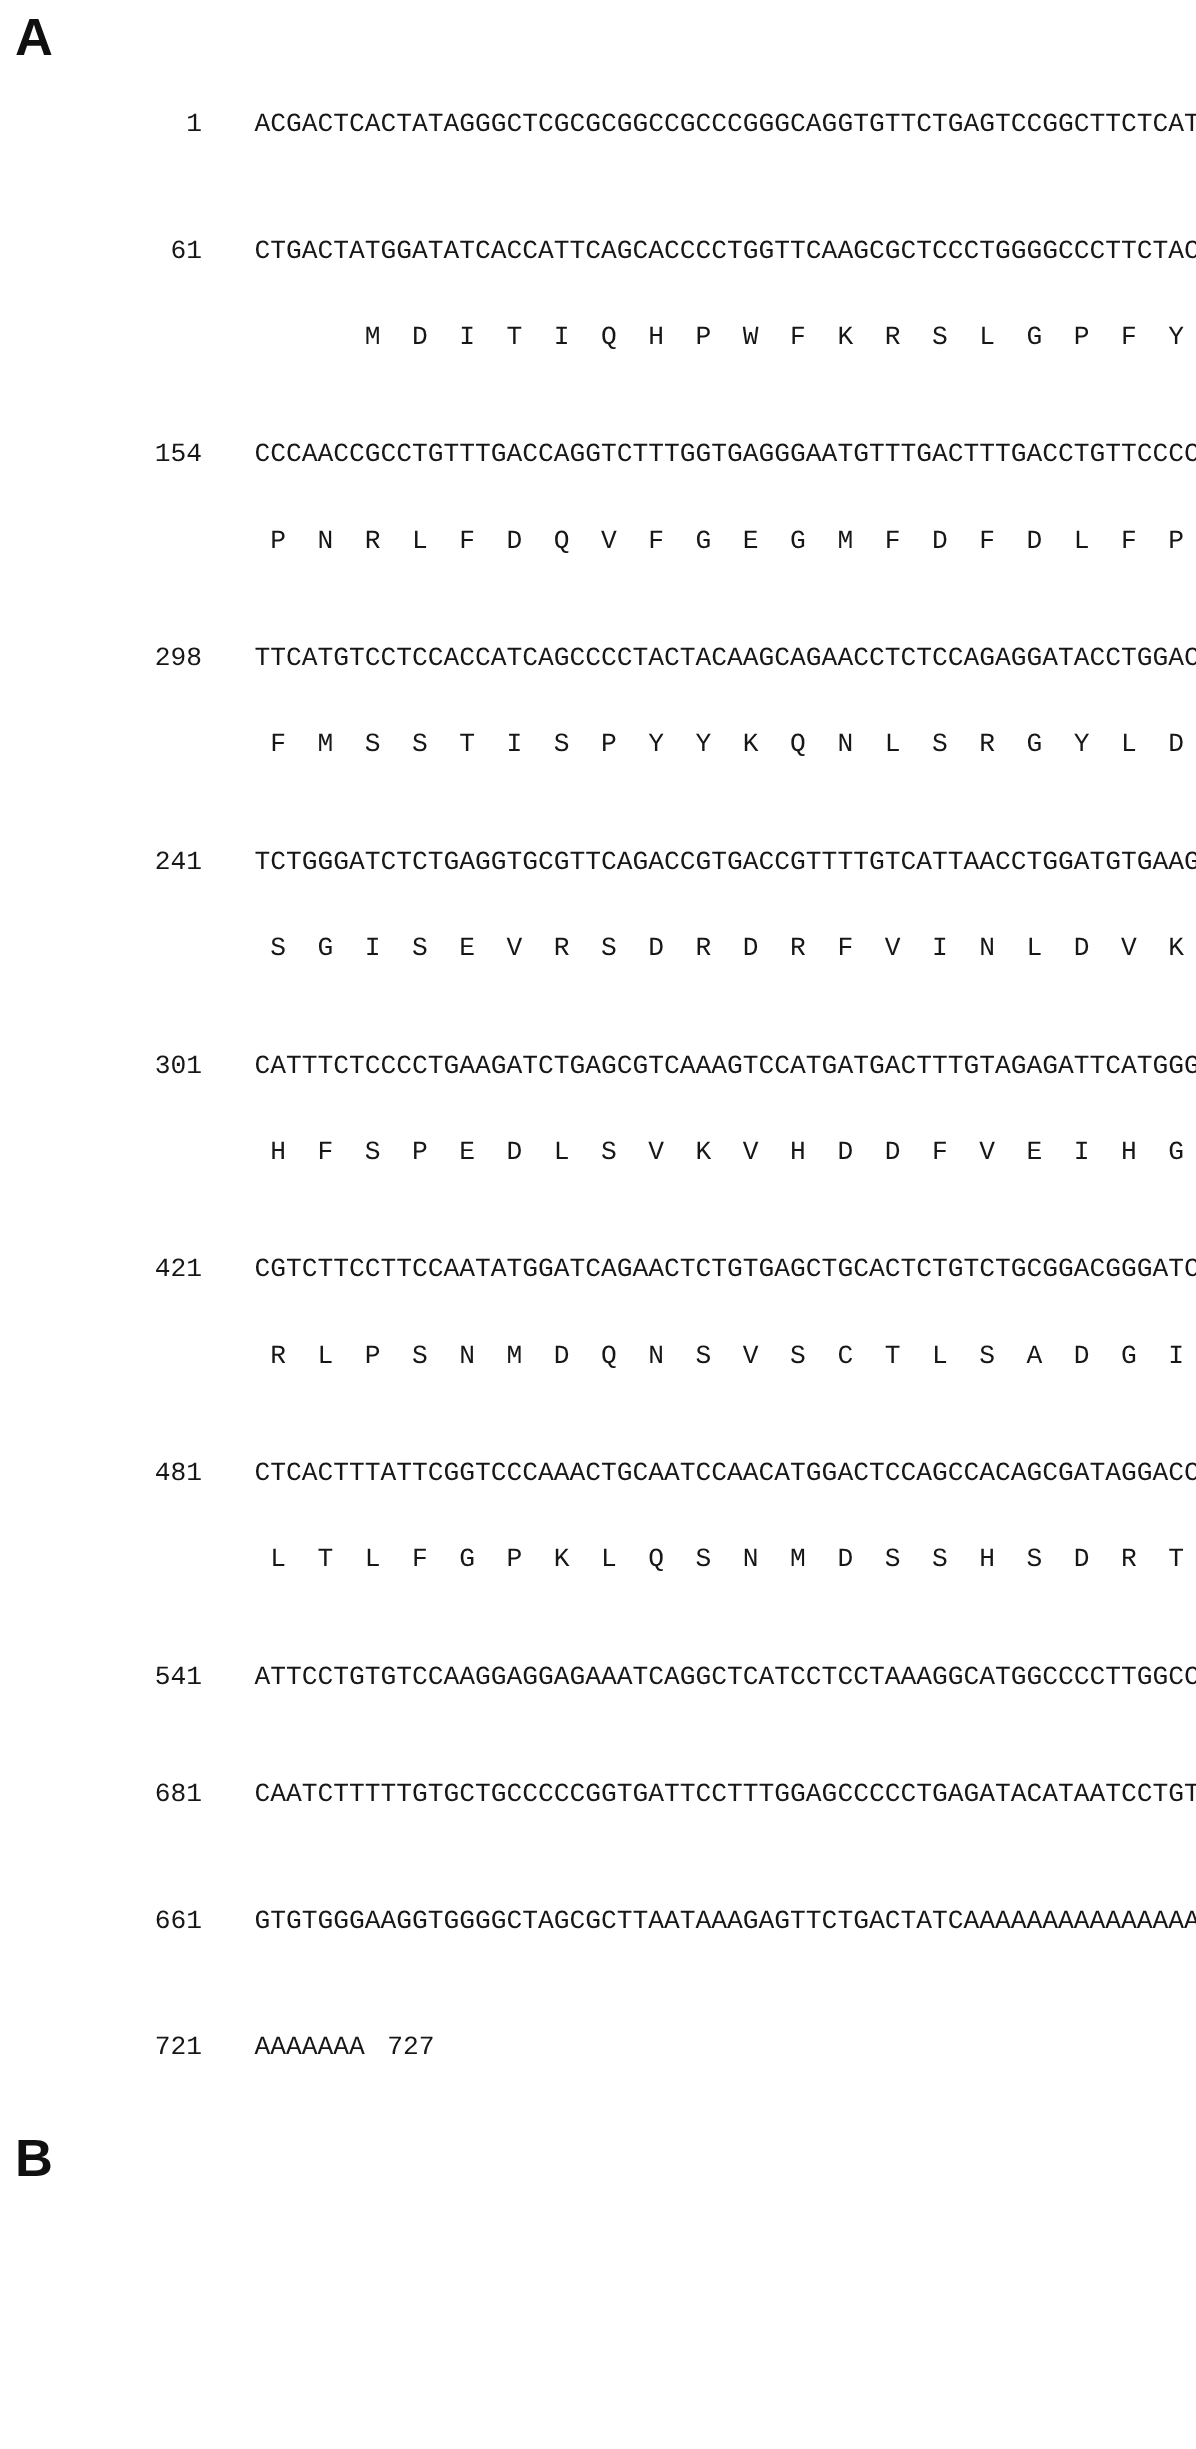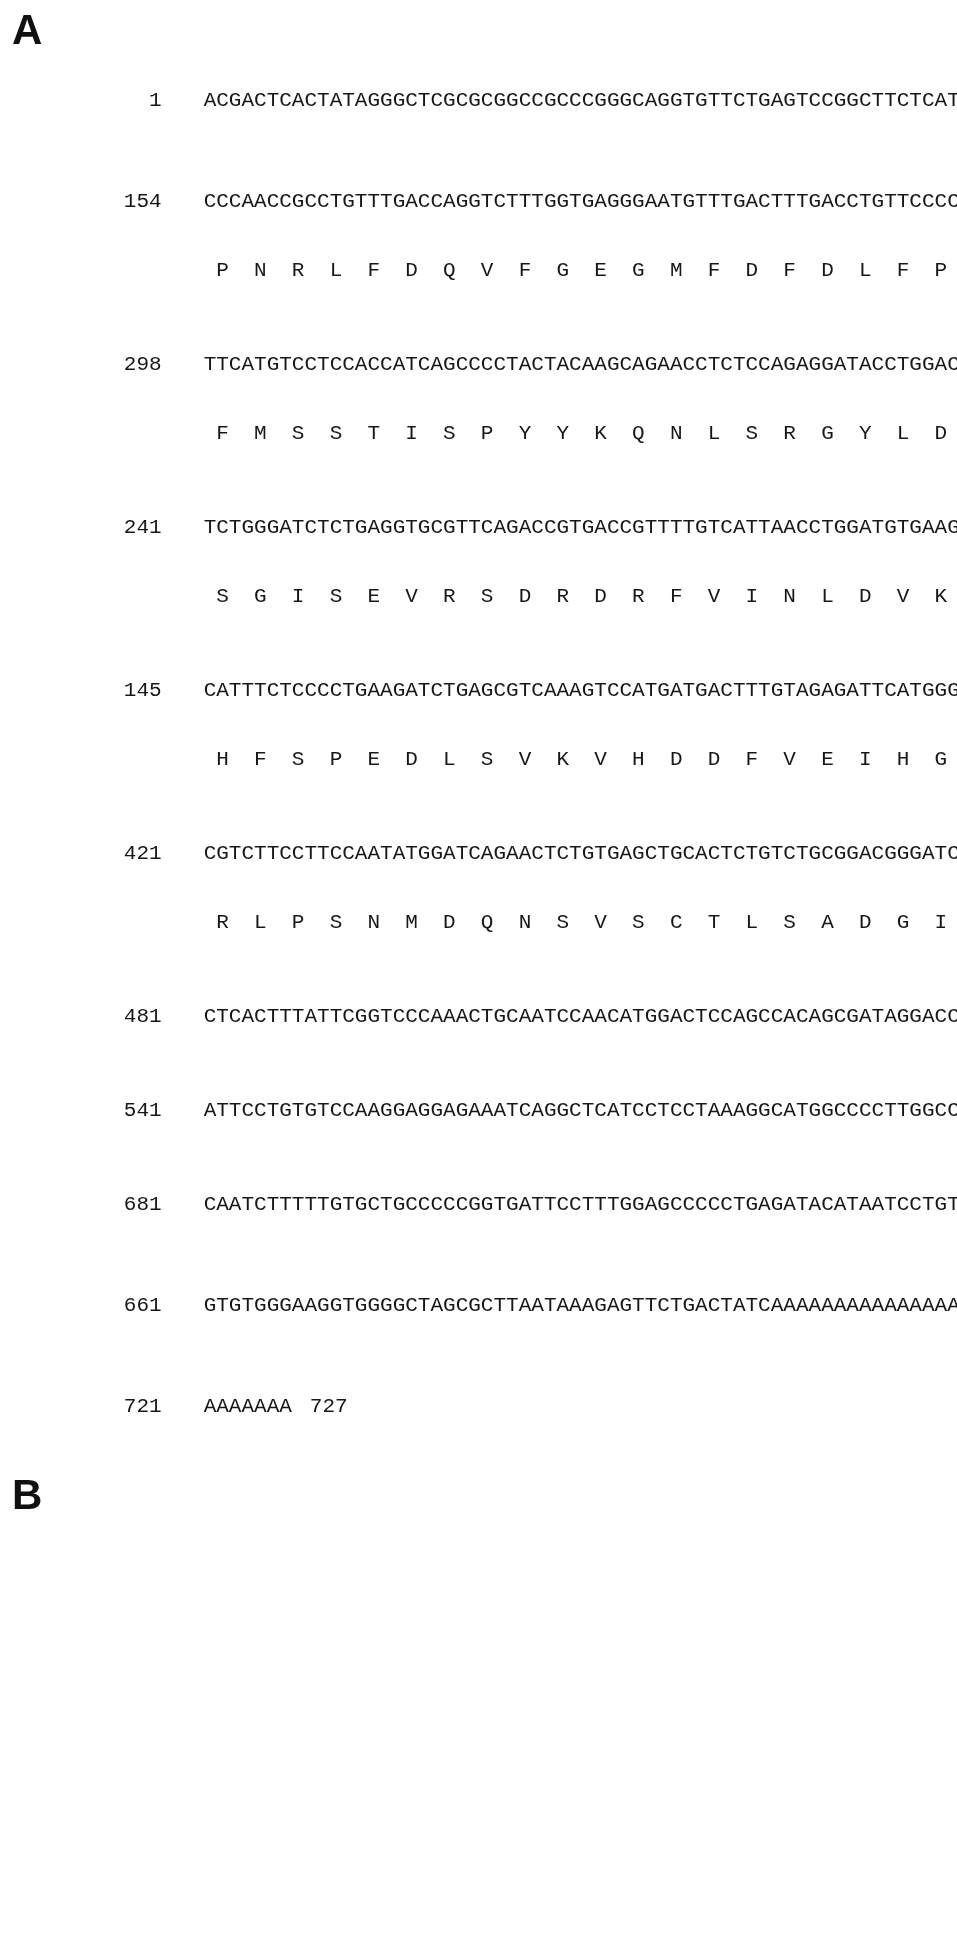--- a/index.html
+++ b/index.html
@@ -60,20 +60,28 @@
     <h2 class="panel-label">A</h2>
     <div class="rows">
         <div class="block no-aa">
     <div class="seq-line">
       <span class="num start">1</span><span class="seq">ACGACTCACTATAGGGCTCGCGCGGCCGCCCGGGCAGGTGTTCTGAGTCCGGCTTCTCAT</span>
     </div>
 
   </div>
         <div class="block">
     <div class="seq-line">
+      <span class="num start">61</span><span class="seq">CTGACTATGGATATCACCATTCAGCACCCCTGGTTCAAGCGCTCCCTGGGGCCCTTCTAC</span>
+    </div>
+    <div class="aa-line">
+      <span class="num start"></span><span class="aa">       M  D  I  T  I  Q  H  P  W  F  K  R  S  L  G  P  F  Y</span>
+    </div>
+  </div>
+        <div class="block">
+    <div class="seq-line">
       <span class="num start">154</span><span class="seq">CCCAACCGCCTGTTTGACCAGGTCTTTGGTGAGGGAATGTTTGACTTTGACCTGTTCCCC</span>
     </div>
     <div class="aa-line">
       <span class="num start"></span><span class="aa"> P  N  R  L  F  D  Q  V  F  G  E  G  M  F  D  F  D  L  F  P</span>
     </div>
   </div>
         <div class="block">
     <div class="seq-line">
       <span class="num start">298</span><span class="seq">TTCATGTCCTCCACCATCAGCCCCTACTACAAGCAGAACCTCTCCAGAGGATACCTGGAC</span>
     </div>
@@ -84,39 +92,42 @@
         <div class="block">
     <div class="seq-line">
       <span class="num start">241</span><span class="seq">TCTGGGATCTCTGAGGTGCGTTCAGACCGTGACCGTTTTGTCATTAACCTGGATGTGAAG</span>
     </div>
     <div class="aa-line">
       <span class="num start"></span><span class="aa"> S  G  I  S  E  V  R  S  D  R  D  R  F  V  I  N  L  D  V  K</span>
     </div>
   </div>
         <div class="block">
     <div class="seq-line">
-      <span class="num start">145</span><span class="seq">CATTTCTCCCCTGAAGATCTGAGCGTCAAAGTCCATGATGACTTTGTAGAGATTCATGGG</span>
+      <span class="num start">301</span><span class="seq">CATTTCTCCCCTGAAGATCTGAGCGTCAAAGTCCATGATGACTTTGTAGAGATTCATGGG</span>
     </div>
     <div class="aa-line">
       <span class="num start"></span><span class="aa"> H  F  S  P  E  D  L  S  V  K  V  H  D  D  F  V  E  I  H  G</span>
     </div>
   </div>
         <div class="block">
   </div>
         <div class="block">
     <div class="seq-line">
       <span class="num start">421</span><span class="seq">CGTCTTCCTTCCAATATGGATCAGAACTCTGTGAGCTGCACTCTGTCTGCGGACGGGATC</span>
     </div>
     <div class="aa-line">
       <span class="num start"></span><span class="aa"> R  L  P  S  N  M  D  Q  N  S  V  S  C  T  L  S  A  D  G  I</span>
     </div>
   </div>
         <div class="block">
     <div class="seq-line">
       <span class="num start">481</span><span class="seq">CTCACTTTATTCGGTCCCAAACTGCAATCCAACATGGACTCCAGCCACAGCGATAGGACC</span>
+    </div>
+    <div class="aa-line">
+      <span class="num start"></span><span class="aa"> L  T  L  F  G  P  K  L  Q  S  N  M  D  S  S  H  S  D  R  T</span>
     </div>
   </div>
         <div class="block">
     <div class="seq-line">
       <span class="num start">541</span><span class="seq">ATTCCTGTGTCCAAGGAGGAGAAATCAGGCTCATCCTCCTAAAGGCATGGCCCCTTGGCC</span>
     </div>
   </div>
         <div class="block no-aa">
     <div class="seq-line">
       <span class="num start">681</span><span class="seq">CAATCTTTTTGTGCTGCCCCCGGTGATTCCTTTGGAGCCCCCTGAGATACATAATCCTGT</span>

